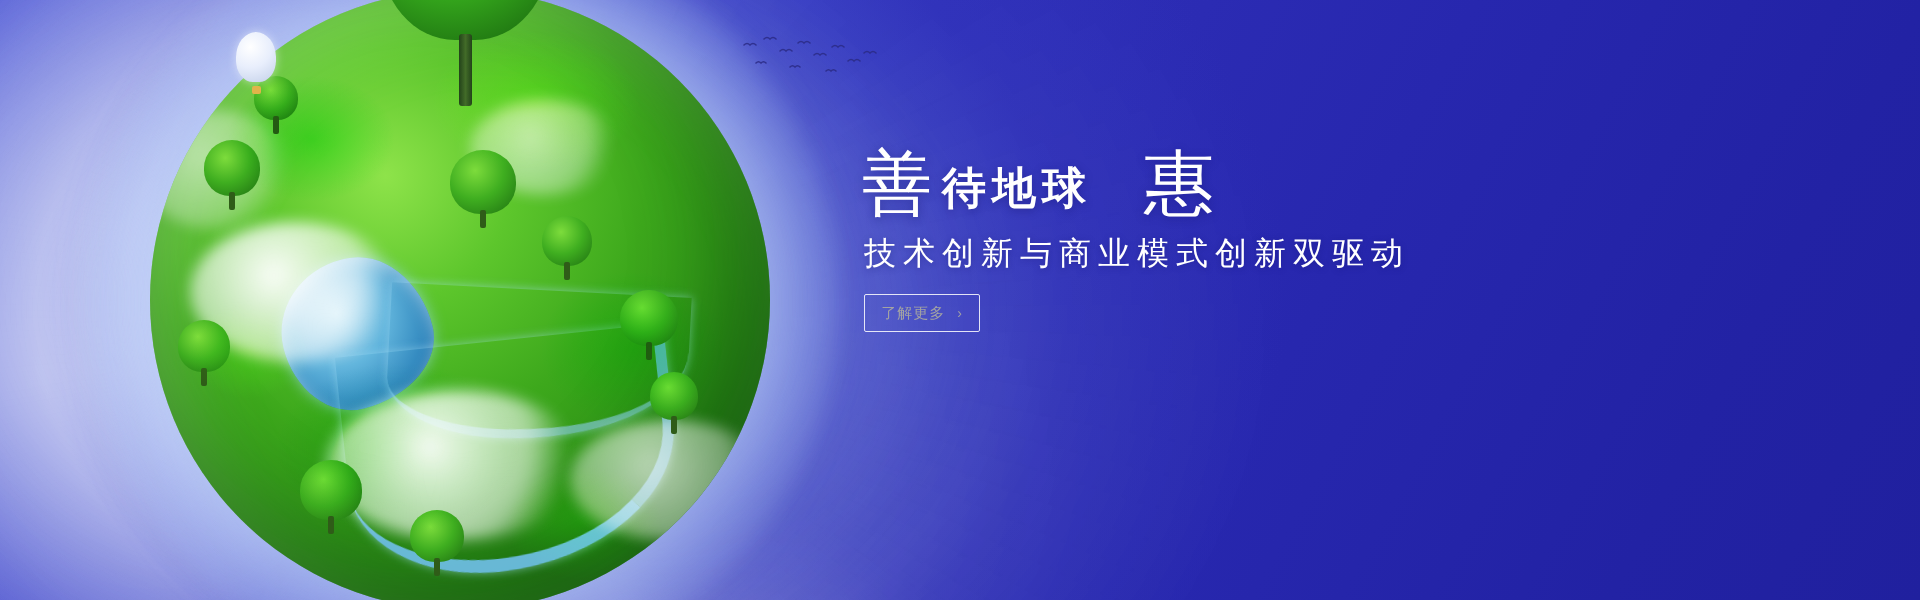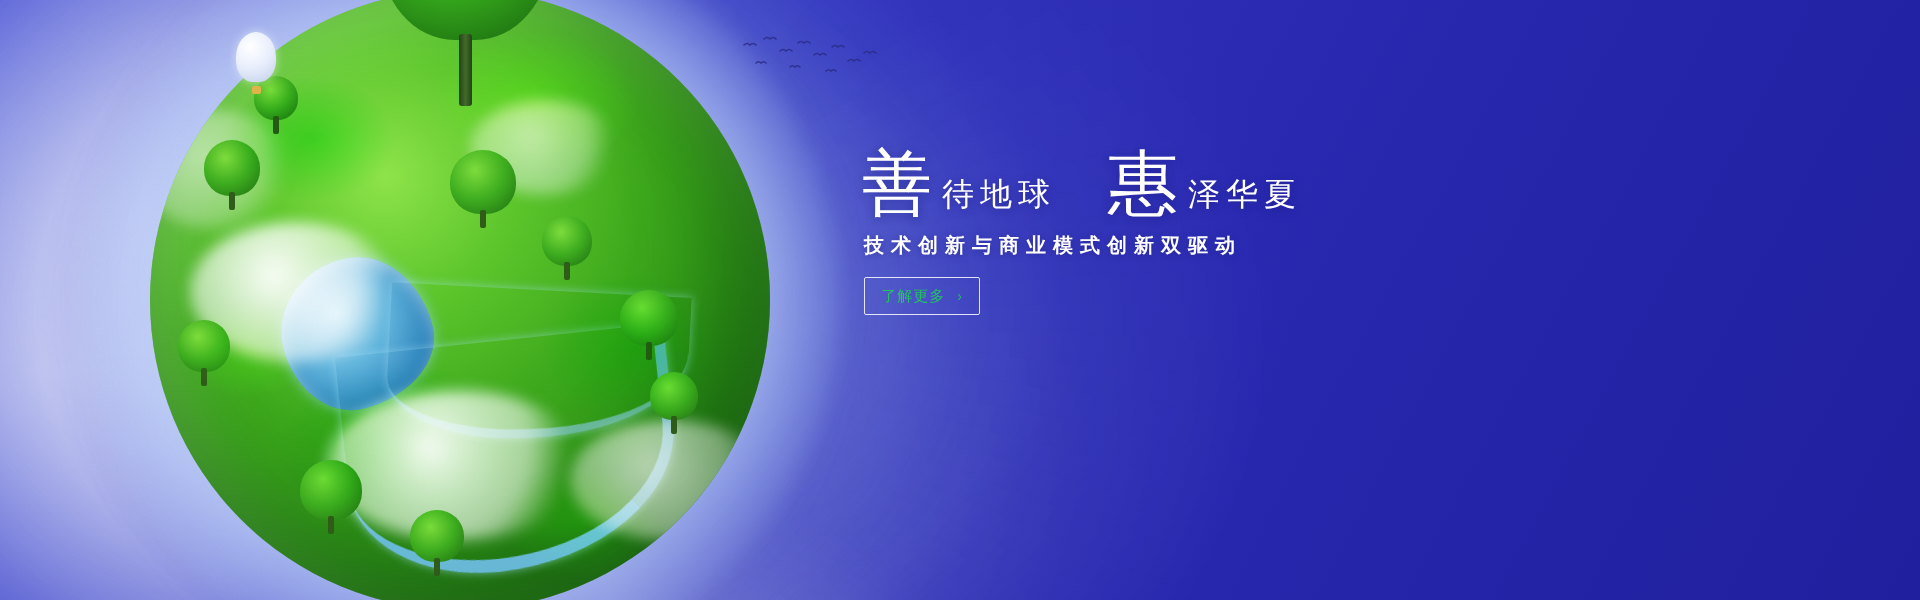--- a/index.html
+++ b/index.html
@@ -253,33 +253,33 @@
   .hl-big {
     font-family: "DejaVu Serif", "Liberation Serif", serif;
     font-size: 70px;
     line-height: 1;
     font-weight: 400;
     letter-spacing: 0;
     text-shadow: 0 2px 10px rgba(20,20,110,0.45);
   }
   .hl-small {
     font-family: "DejaVu Serif", "Liberation Serif", serif;
-    font-size: 32px;
+    font-size: 44px;
     line-height: 1;
-    font-weight: 400;
+    font-weight: 700;
     letter-spacing: 6px;
     padding: 0 0 8px 10px;
     text-shadow: 0 2px 8px rgba(20,20,110,0.45);
   }
   .hl-gap { width: 52px; }
 
   .subtitle {
-    font-size: 20px;
+    font-size: 32px;
     letter-spacing: 7px;
-    font-weight: 700;
+    font-weight: 400;
     margin: 6px 0 18px 2px;
     text-shadow: 0 1px 6px rgba(20,20,110,0.40);
   }
 
   .description {
     font-size: 17px;
     letter-spacing: 0.6px;
     font-weight: 400;
     margin: 0 0 26px 2px;
     color: #f2f4ff;
@@ -290,21 +290,21 @@
     display: inline-flex;
     align-items: center;
     justify-content: center;
     gap: 12px;
     width: 116px;
     height: 38px;
     margin-left: 2px;
     border: 1px solid rgba(255,255,255,0.85);
     border-radius: 2px;
     background: transparent;
-    color: #22c55e;
+    color: #a3a3a3;
     font-size: 15px;
     letter-spacing: 1px;
     font-family: "Liberation Sans", "DejaVu Sans", sans-serif;
     cursor: pointer;
     text-decoration: none;
   }
   .cta .chev { font-size: 14px; line-height: 1; opacity: .95; }
 </style>
 </head>
 <body>
@@ -358,21 +358,20 @@
     </svg>
   </div>
 
   <div class="content">
 
     <h1 class="headline">
       <span class="hl-big">善</span>
       <span class="hl-small">待地球</span>
       <span class="hl-gap"></span>
       <span class="hl-big">惠</span>
-      <span class="hl-small">泽华夏</span>
     </h1>
 
     <div class="subtitle">技术创新与商业模式创新双驱动</div>
 
 
     <a class="cta" href="#">
       <span>了解更多</span>
       <span class="chev">›</span>
     </a>
 

